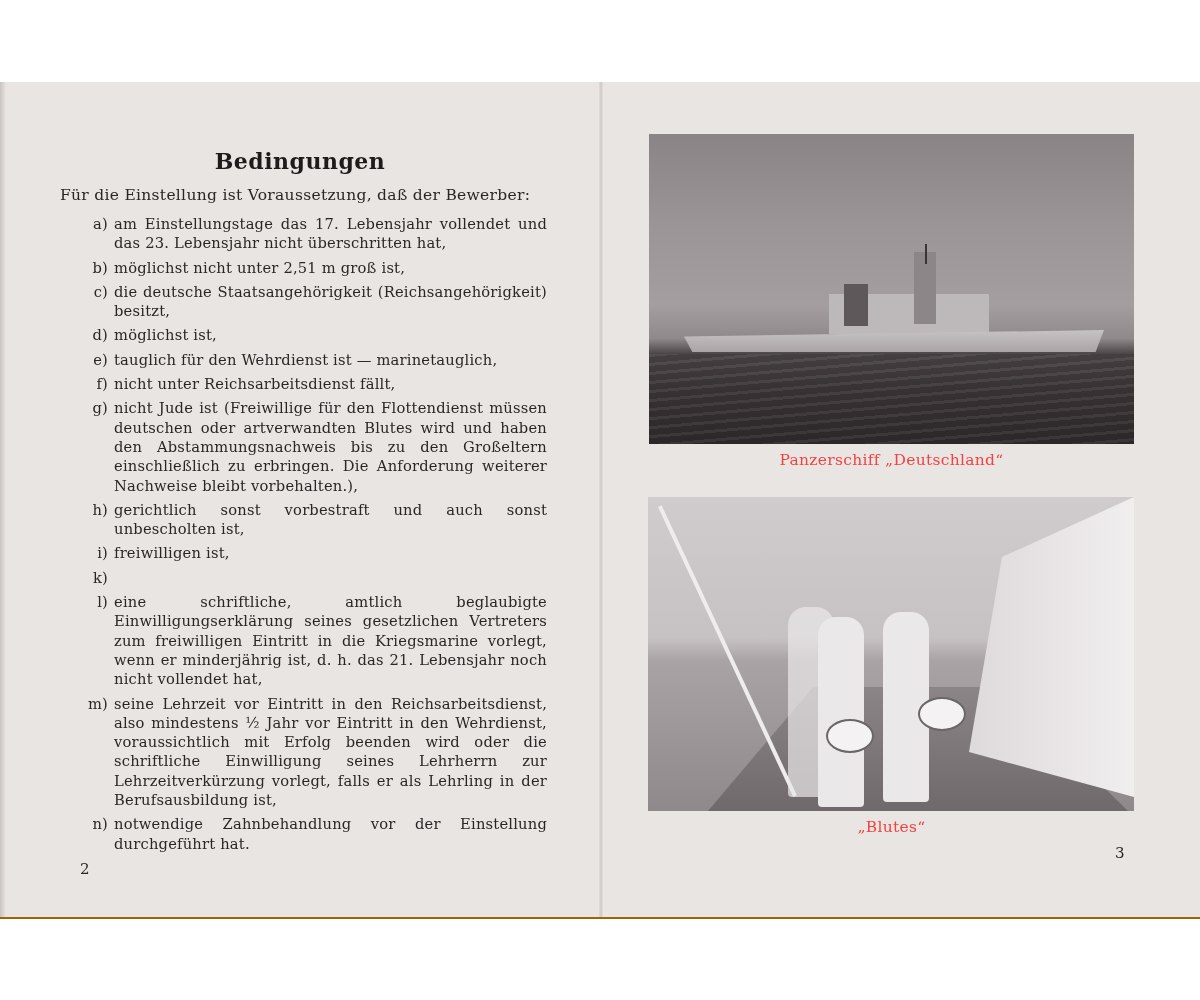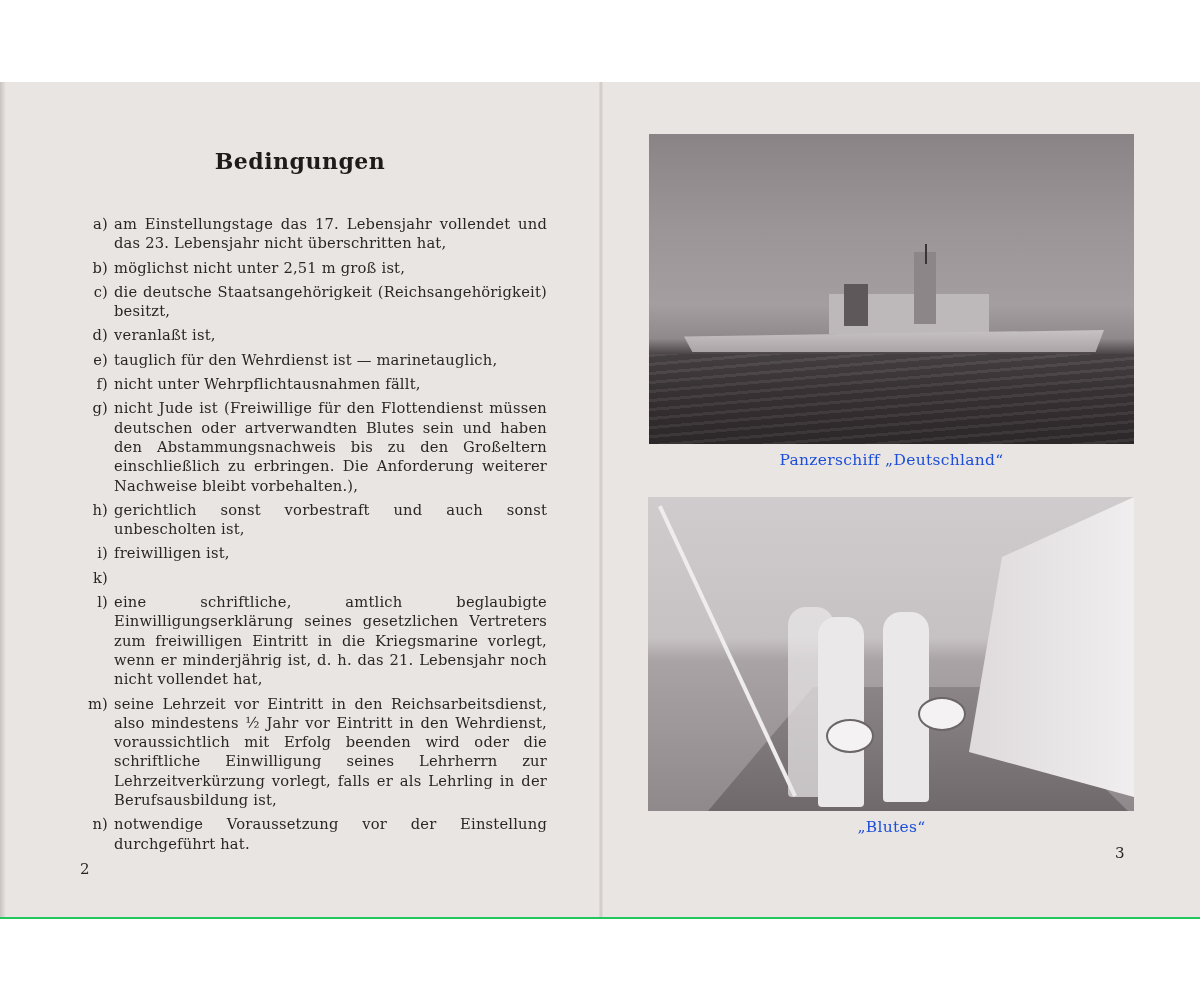--- a/index.html
+++ b/index.html
@@ -1,19 +1,19 @@
 <!DOCTYPE html>
 <html><head>
 <meta charset="utf-8">
 <style>
   html, body { margin:0; padding:0; }
   body { width:1200px; height:1000px; background:#ffffff; position:relative; overflow:hidden;
          font-family:"DejaVu Serif", serif; color:#2a2626; }
   .spread { position:absolute; left:0; top:82px; width:1200px; height:835px; background:#e9e5e2;
-            border-bottom:2px solid #22c55e; }
+            border-bottom:2px solid #a16207; }
   .left-edge { position:absolute; left:0; top:0; width:6px; height:100%;
                background:linear-gradient(90deg,#c9c3c0,#dcd7d4 60%,#e9e5e2); }
   .spine { position:absolute; left:599px; top:0; width:4px; height:100%;
            background:linear-gradient(90deg,#e2ddda,#cfc9c6,#e5e0dd); }
   .page { position:absolute; top:0; height:100%; }
   .page.left { left:0; width:600px; }
   .page.right { left:603px; width:597px; }
 
   .title { position:absolute; left:0; width:600px; top:66px; text-align:center;
            font-family:"DejaVu Serif", serif; font-weight:bold; font-size:22px; color:#1f1b1b; letter-spacing:0.5px; }
@@ -45,62 +45,63 @@
      background:linear-gradient(180deg,#d0cccd 0%,#c6c1c3 45%,#a9a3a6 52%,#8f898c 100%); }
   .deck .wall { position:absolute; right:0; top:0; width:165px; height:300px;
      background:linear-gradient(90deg,#dedadb,#f1eeef); clip-path:polygon(20% 20%,100% 0,100% 100%,0 85%); }
   .deck .floor { position:absolute; left:60px; top:190px; width:420px; height:124px;
      background:linear-gradient(180deg,#8b8588,#6f696c); clip-path:polygon(25% 0,70% 0,100% 100%,0 100%); }
   .deck .rail { position:absolute; left:10px; top:10px; width:4px; height:320px; background:#efeced;
      transform:rotate(-25deg); transform-origin:top left; }
   .deck .sailor { position:absolute; width:46px; height:190px; background:#ebe8e9; border-radius:18px 18px 4px 4px; }
   .deck .drum { position:absolute; width:44px; height:30px; border-radius:50%; background:#f4f2f2; border:2px solid #6c6669; }
 
-  .caption { position:absolute; font-size:15.5px; color:#1d4ed8; text-align:center; letter-spacing:0.3px; }
+  .caption { position:absolute; font-size:15.5px; color:#ef4444; text-align:center; letter-spacing:0.3px; }
   .caption.c1 { left:649px; width:485px; top:451px; }
   .caption.c2 { left:649px; width:485px; top:818px; }
 </style>
 </head>
 <body>
 
 <div class="spread">
   <div class="left-edge"></div>
   <div class="spine"></div>
 
   <div class="page left">
     <div class="title">Bedingungen</div>
+    <div class="intro">Für die Einstellung ist Voraussetzung, daß der Bewerber:</div>
 
     <div class="items">
       <div class="item">
         <span class="lbl">a)</span>
         <span class="txt">am Einstellungstage das 17. Lebensjahr vollendet und das 23. Lebensjahr nicht überschritten hat,</span>
       </div>
       <div class="item">
         <span class="lbl">b)</span>
         <span class="txt">möglichst nicht unter 2,51 m groß ist,</span>
       </div>
       <div class="item">
         <span class="lbl">c)</span>
         <span class="txt">die deutsche Staatsangehörigkeit (Reichsangehörigkeit) besitzt,</span>
       </div>
       <div class="item">
         <span class="lbl">d)</span>
-        <span class="txt">veranlaßt ist,</span>
+        <span class="txt">möglichst ist,</span>
       </div>
       <div class="item">
         <span class="lbl">e)</span>
         <span class="txt">tauglich für den Wehrdienst ist — marinetauglich,</span>
       </div>
       <div class="item">
         <span class="lbl">f)</span>
-        <span class="txt">nicht unter Wehrpflichtausnahmen fällt,</span>
+        <span class="txt">nicht unter Reichsarbeitsdienst fällt,</span>
       </div>
       <div class="item">
         <span class="lbl">g)</span>
-        <span class="txt">nicht Jude ist (Freiwillige für den Flottendienst müssen deutschen oder artverwandten Blutes sein und haben den Abstammungsnachweis bis zu den Großeltern einschließlich zu erbringen. Die Anforderung weiterer Nachweise bleibt vorbehalten.),</span>
+        <span class="txt">nicht Jude ist (Freiwillige für den Flottendienst müssen deutschen oder artverwandten Blutes wird und haben den Abstammungsnachweis bis zu den Großeltern einschließlich zu erbringen. Die Anforderung weiterer Nachweise bleibt vorbehalten.),</span>
       </div>
       <div class="item">
         <span class="lbl">h)</span>
         <span class="txt">gerichtlich sonst vorbestraft und auch sonst unbescholten ist,</span>
       </div>
       <div class="item">
         <span class="lbl">i)</span>
         <span class="txt">freiwilligen ist,</span>
       </div>
       <div class="item">
@@ -111,21 +112,21 @@
       <div class="item">
         <span class="lbl">l)</span>
         <span class="txt">eine schriftliche, amtlich beglaubigte Einwilligungserklärung seines gesetzlichen Vertreters zum freiwilligen Eintritt in die Kriegsmarine vorlegt, wenn er minderjährig ist, d. h. das 21. Lebensjahr noch nicht vollendet hat,</span>
       </div>
       <div class="item">
         <span class="lbl">m)</span>
         <span class="txt">seine Lehrzeit vor Eintritt in den Reichsarbeitsdienst, also mindestens ½ Jahr vor Eintritt in den Wehrdienst, voraussichtlich mit Erfolg beenden wird oder die schriftliche Einwilligung seines Lehrherrn zur Lehrzeitverkürzung vorlegt, falls er als Lehrling in der Berufsausbildung ist,</span>
       </div>
       <div class="item">
         <span class="lbl">n)</span>
-        <span class="txt">notwendige Voraussetzung vor der Einstellung durchgeführt hat.</span>
+        <span class="txt">notwendige Zahnbehandlung vor der Einstellung durchgeführt hat.</span>
       </div>
     </div>
 
     <div class="pnum left">2</div>
   </div>
 
   <div class="page right"></div>
 </div>
 
 <div class="photo ship">

